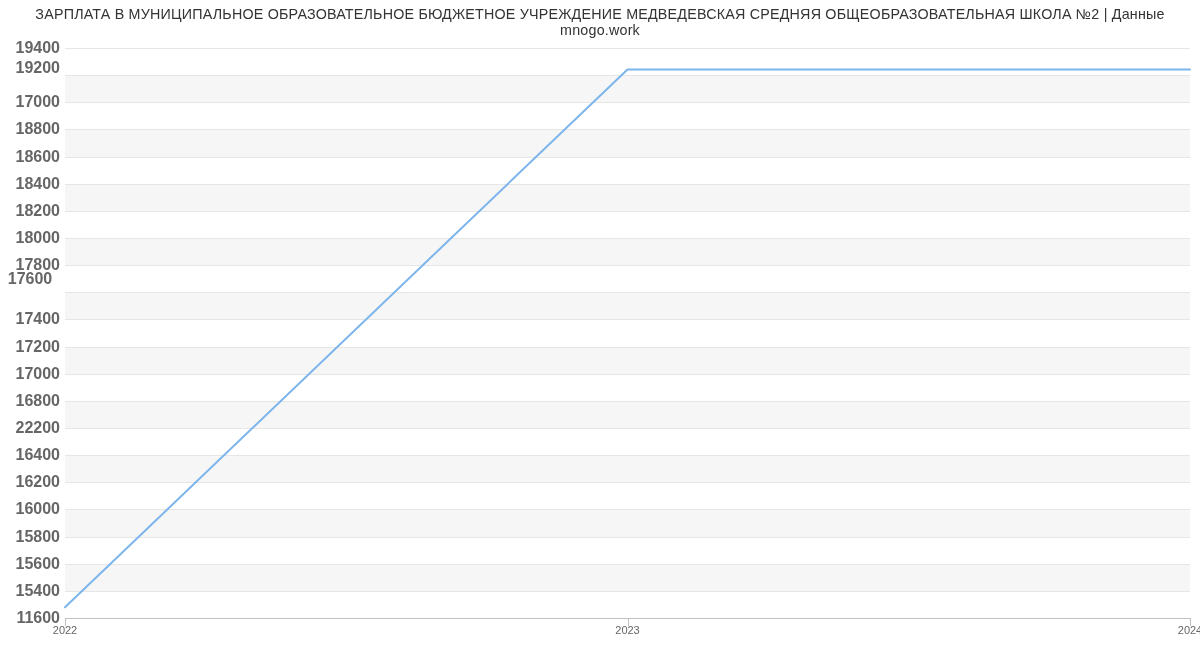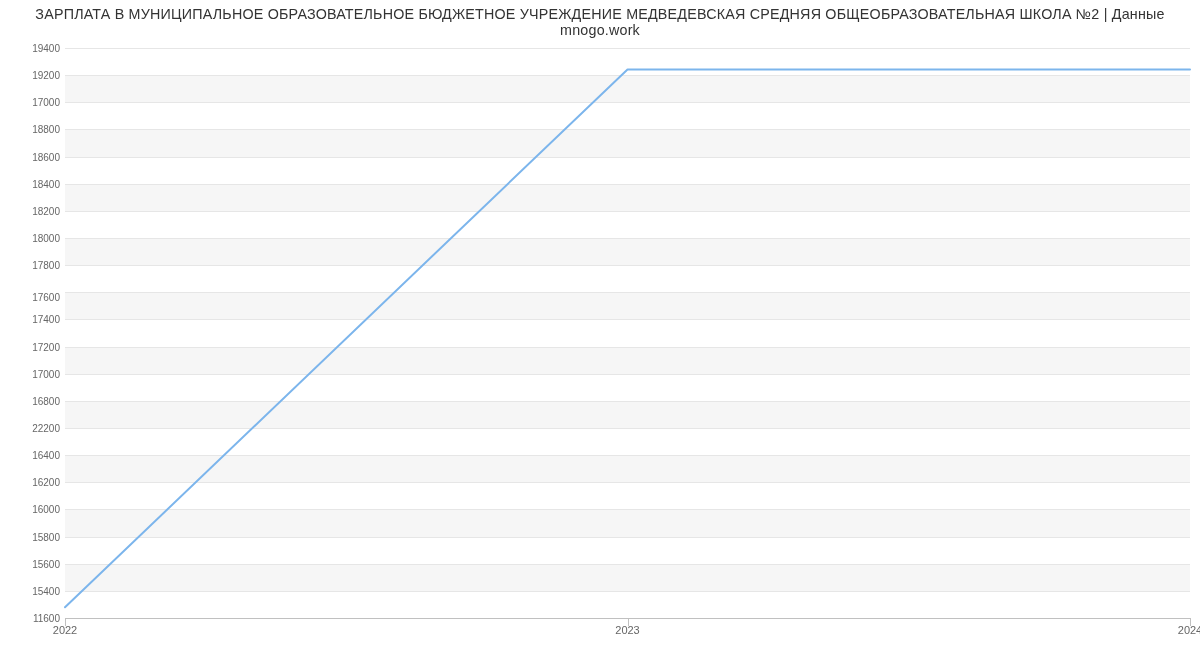--- a/index.html
+++ b/index.html
@@ -45,23 +45,24 @@
     left: 0;
     width: 100%;
     height: 0;
     border-top: 1px solid #e6e6e6;
   }
   .ylabel {
     position: absolute;
     right: 1140px; 
     width: 60px;
     text-align: right;
-    font-size: 10px;
+    font-size: 16px;
     color: #666666;
     transform: translateY(-50%);
+    font-weight: bold;
   }
   .xlabel {
     position: absolute;
     top: 624px;
     font-size: 11px;
     color: #666666;
     transform: translateX(-50%);
   }
   .xtick {
     position: absolute;
@@ -137,26 +138,26 @@
     <div class="ylabel" style="top: 563.714px; padding-left: 36px;">15600</div>
     <div class="ylabel" style="top: 536.571px;">15800</div>
     <div class="ylabel" style="top: 509.429px;">16000</div>
     <div class="ylabel" style="top: 482.286px;">16200</div>
     <div class="ylabel" style="top: 455.143px;">16400</div>
     <div class="ylabel" style="top: 428px;">22200</div>
     <div class="ylabel" style="top: 400.857px;">16800</div>
     <div class="ylabel" style="top: 373.714px;">17000</div>
     <div class="ylabel" style="top: 346.571px;">17200</div>
     <div class="ylabel" style="top: 319.429px;">17400</div>
-    <div class="ylabel" style="top: 297px;">17600</div>
+    <div class="ylabel" style="top: 279px; text-align: center;">17600</div>
     <div class="ylabel" style="top: 265.143px;">17800</div>
     <div class="ylabel" style="top: 238px; padding-left: 13px;">18000</div>
     <div class="ylabel" style="top: 210.857px;">18200</div>
     <div class="ylabel" style="top: 183.714px;">18400</div>
     <div class="ylabel" style="top: 156.571px;">18600</div>
     <div class="ylabel" style="top: 129.429px;">18800</div>
     <div class="ylabel" style="top: 102.286px;">17000</div>
-    <div class="ylabel" style="top: 75px;">19200</div>
+    <div class="ylabel" style="top: 68px;">19200</div>
     <div class="ylabel" style="top: 48px;">19400</div>
     <div class="xlabel" style="left: 65px;">2022</div>
     <div class="xlabel" style="left: 627.5px;">2023</div>
     <div class="xlabel" style="left: 1190px;">2024</div>
   </div>
 
 </body></html>

